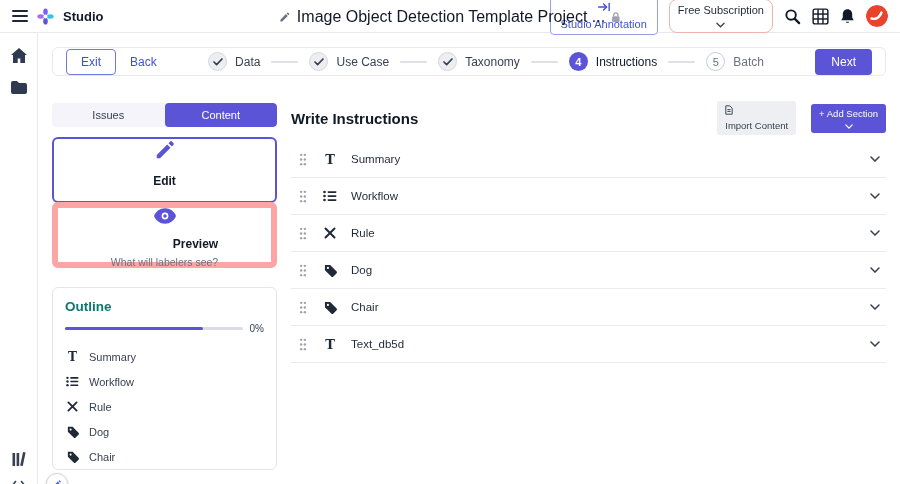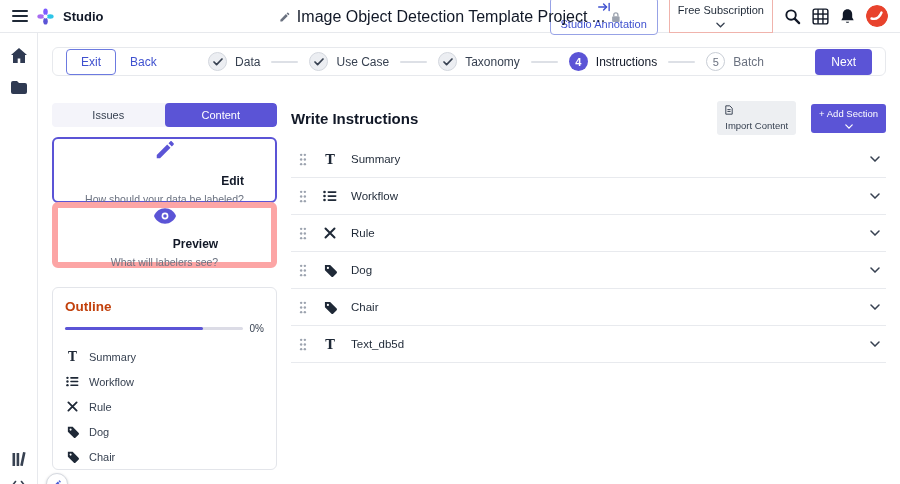--- a/index.html
+++ b/index.html
@@ -26,21 +26,21 @@
   }
   .doc-title { font-size:16px; font-weight:500; color:#111827; }
   .topbar-right { margin-left:auto; display:flex; align-items:center; gap:11px; }
   .btn-annotation {
     display:flex; align-items:center; gap:6px; border:1px solid #97a2e6;
     color:#3f51cf; font-size:11px; font-weight:500; padding:4px 10px;
     border-radius:4px; background:#fff;
   }
   .btn-subscription {
     display:flex; align-items:center; gap:6px; border:1px solid #f0b3ac;
-    color:#1f2937; font-size:11px; padding:4px 8px; border-radius:0; background:#fff;
+    color:#1f2937; font-size:11px; padding:4px 8px; border-radius:8px; background:#fff;
   }
   .avatar { width:22px; height:22px; border-radius:50%; overflow:hidden; }
 
   
   .rail {
     position:absolute; top:33px; left:0; width:38px; height:451px;
     border-right:1px solid #e7e9ed; background:#fff;
     display:flex; flex-direction:column; align-items:center; padding-top:15px;
   }
   .rail .rail-btn { margin-bottom:18px; }
@@ -93,21 +93,21 @@
   .mode-card.edit { top:137px; border:2px solid #5b54d6; }
   .mode-card.preview { top:202px; border:6px solid #fca5a5; }
   .mode-title { font-size:12px; font-weight:700; color:#111827; }
   .mode-sub { font-size:10.5px; color:#6b7280; margin-top:5px; }
 
   .outline-card {
     position:absolute; left:52px; top:287px; width:225px; height:183px;
     border:1px solid #e3e5ea; border-radius:6px; background:#fff;
     padding:11px 12px; overflow:hidden;
   }
-  .outline-title { font-size:13.5px; font-weight:700; color:#c2410c; }
+  .outline-title { font-size:13.5px; font-weight:700; color:#0f766e; }
   .progress-row { display:flex; align-items:center; margin-top:9px; }
   .progress-track { flex:1; height:3px; background:#dcdce6; border-radius:2px; position:relative; }
   .progress-fill { position:absolute; left:0; top:0; height:3px; width:78%; background:#5b54d6; border-radius:2px; }
   .progress-label { font-size:10px; color:#374151; margin-left:7px; }
   .outline-items { margin-top:10px; }
   .outline-item { display:flex; align-items:center; height:25px; }
   .outline-item .icon-cell { width:15px; display:flex; justify-content:center; }
   .outline-item .o-label { font-size:11px; color:#374151; margin-left:9px; }
 
   .ticon { font-family:"DejaVu Serif", serif; font-weight:700; font-size:12px; color:#1f2937; line-height:1; }
@@ -312,21 +312,20 @@
 </div>
 
 <button class="mode-card edit">
   <span class="icon">
     <svg width="22" height="22" viewBox="0 0 20 20" fill="#5b54d6">
         <path d="M2.5 14.5V17.5h3L15 8l-3-3-9.5 9.5zM17.8 5.2c.4-.4.4-1 0-1.4l-1.6-1.6c-.4-.4-1-.4-1.4 0l-1.6 1.6 3 3 1.6-1.6z"></path>
       </svg>
   </span>
   <span>
     <div class="mode-title">Edit</div>
-    <div class="mode-sub">How should your data be labeled?</div>
   </span>
 </button>
 
 <button class="mode-card preview">
   <span class="icon">
     <svg width="22" height="16" viewBox="0 0 20 14">
         <path d="M10 0C5.5 0 1.7 2.8 0 7c1.7 4.2 5.5 7 10 7s8.3-2.8 10-7C18.3 2.8 14.5 0 10 0z" fill="#5b54d6"></path>
         <circle cx="10" cy="7" r="3.1" fill="#fff"></circle>
         <circle cx="10" cy="7" r="1.6" fill="#5b54d6"></circle>
       </svg>

